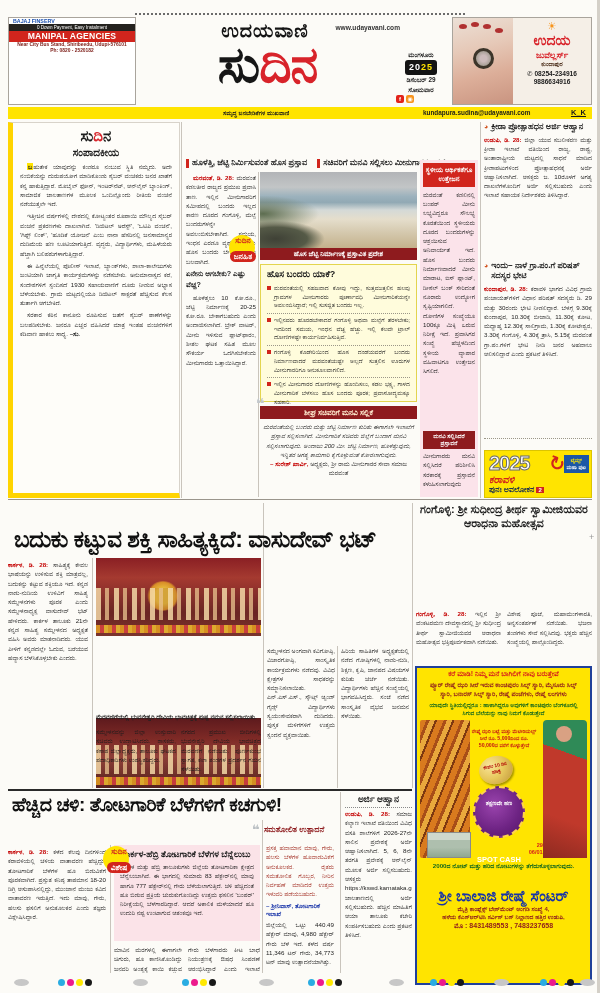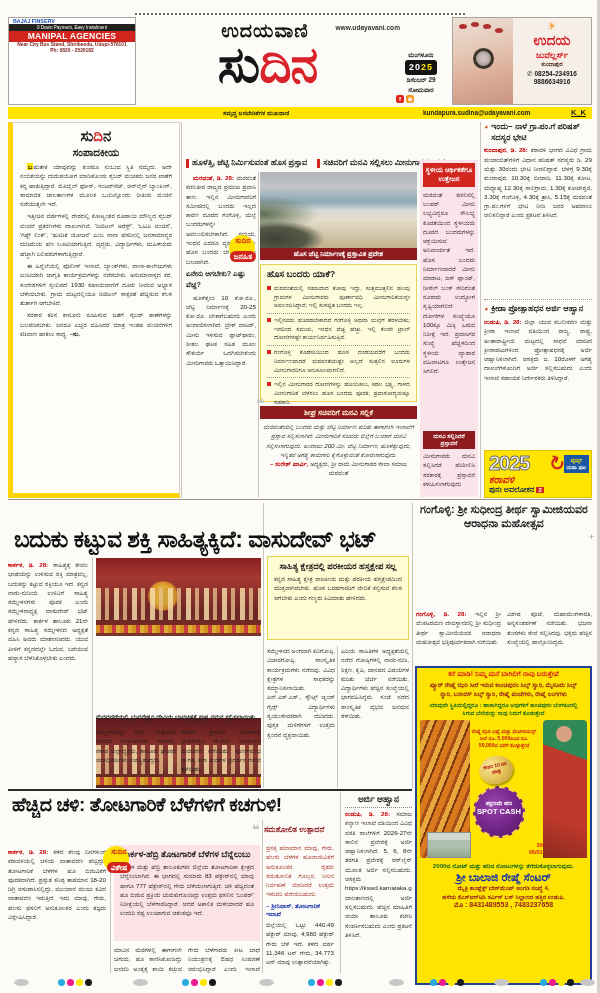--- a/index.html
+++ b/index.html
@@ -138,29 +138,29 @@
   
   .sad{left:415px;top:666px;width:177px;height:319px;border:2px solid #20409a;background:#ffe400;box-sizing:border-box;overflow:hidden;}
   .sad .band1{background:#d6211c;color:#ffe400;font-size:7.6px;font-weight:bold;text-align:center;line-height:15px;height:15px;white-space:nowrap;}
   .sad .band2{color:#d6211c;font-size:7px;font-weight:bold;text-align:center;padding:2px 0 1px;}
   .sad .body1{color:#8e1b1e;font-size:6.3px;font-weight:bold;text-align:center;line-height:1.5;padding:1px 8px;}
   .sad .body2{color:#17691c;font-size:5.8px;font-weight:bold;text-align:center;line-height:1.45;padding:1px 9px;}
   .sad .imgband{position:relative;height:140px;margin-top:1px;}
   .sarees{position:absolute;left:3px;top:0;width:50px;height:138px;border-radius:2px;background:repeating-linear-gradient(112deg,#d97a1e 0 6px,#a84e18 6px 9px,#e9a83c 9px 14px,#7e3810 14px 16px);}
   .spotc{position:absolute;left:56px;top:66px;width:52px;height:52px;border-radius:50%;background:radial-gradient(circle at 40% 35%,#9a44ad 0%,#6d2383 60%,#541567 100%);border:2px dashed #ffd34d;color:#fff;text-align:center;box-sizing:border-box;padding-top:12px;}
   .spotc .a{font-size:6px;font-weight:bold;display:block;}
-  .spotc .b{font-size:7.5px;font-weight:bold;display:block;}
+  .spotc .b{font-size:7.5px;font-weight:bold;display:block;margin-top:48px;}
   .pricenote{position:absolute;left:54px;top:8px;width:66px;color:#c41414;font-size:5.2px;font-weight:bold;text-align:center;line-height:1.4;}
   .coin{position:absolute;left:62px;top:36px;width:34px;height:28px;border-radius:50%;background:radial-gradient(circle at 35% 30%,#f8e49a 0%,#e8c95e 45%,#bd923a 100%);color:#b00000;font-size:4.8px;font-weight:bold;text-align:center;box-sizing:border-box;padding-top:7px;line-height:1.2;transform:rotate(-12deg);box-shadow:1px 2px 2px rgba(0,0,0,.35);}
   .money{position:absolute;left:10px;top:112px;width:42px;height:24px;background:linear-gradient(180deg,#cfd8cd 0 30%,#aebfae 30% 60%,#8fa890 100%);border:1px solid #8a8a8a;}
   .dates{position:absolute;left:108px;top:122px;width:62px;color:#d6211c;font-size:5.6px;font-weight:bold;text-align:center;line-height:1.35;}
   .woman{position:absolute;right:3px;top:0;width:44px;height:138px;background:linear-gradient(200deg,#2f8a57 0 26%,#c0392b 26% 70%,#8e2a20 100%);border-radius:4px 4px 0 0;}
   .woman::before{content:"";position:absolute;left:13px;top:6px;width:16px;height:16px;border-radius:50%;background:#d9a183;}
   .sad .note{color:#17691c;font-size:6.2px;font-weight:bold;text-align:center;line-height:1.4;padding:2px 6px 1px;}
-  .sad .shop{color:#1733a8;font-size:11px;font-weight:800;text-align:center;line-height:1.15;}
+  .sad .shop{color:#1733a8;font-size:15px;font-weight:800;text-align:center;line-height:1.15;margin-top:16px;}
   .sad .addr{color:#8e1b1e;font-size:6px;font-weight:bold;text-align:center;line-height:1.45;}
   .sad .tel{color:#8e1b1e;font-size:7px;font-weight:bold;text-align:center;}
 
   
   .cold-hl{left:12px;top:794px;width:330px;font-size:19px;font-weight:800;letter-spacing:-.4px;color:#101010;}
   .cold-bar{left:12px;top:827px;width:222px;height:13px;background:#d6211c;color:#fff;font-size:7.2px;font-weight:bold;line-height:13px;padding-left:5px;box-sizing:border-box;}
   .cq-head{left:252px;top:822px;width:86px;font-size:8px;font-weight:bold;color:#8e1b1e;}
   .cq-head .qglyph{position:static;font-size:13px;color:#b9bec2;margin-right:2px;vertical-align:-2px;}
   .cold-c1{left:8px;top:847px;width:98px;height:125px;}
   .badge2{left:100px;top:848px;width:38px;}
@@ -293,34 +293,34 @@
   </div>
 
   <div class="abs pinkpanel">
     <div class="redbox">ಸ್ಥಳೀಯ ಆರ್ಥಿಕತೆಗೂ ಉತ್ತೇಜನ</div>
     <div class="tiny" style="height:238px;">ಮರವಂತೆ ಕಡಲಿನಲ್ಲಿ ಬಂಪರ್ ಮೀನು ಲಭ್ಯವಿದ್ದರೂ ಸೌಲಭ್ಯ ಕೊರತೆಯಿಂದ ಸ್ಥಳೀಯರು ದೂರದ ಬಂದರುಗಳನ್ನು ಆಶ್ರಯಿಸುವ ಅನಿವಾರ್ಯತೆ ಇದೆ. ಹೊಸ ಬಂದರು ನಿರ್ಮಾಣವಾದರೆ ಮೀನು ಮಾರಾಟ, ಐಸ್ ಪ್ಲಾಂಟ್, ಡೀಸೆಲ್ ಬಂಕ್ ಸೇರಿದಂತೆ ನೂರಾರು ಉದ್ಯೋಗ ಸೃಷ್ಟಿಯಾಗಲಿದೆ. ದೋಣಿಗಳ ಸಂಖ್ಯೆಯೂ 100ಕ್ಕೂ ಮಿಕ್ಕಿ ಏರುವ ನಿರೀಕ್ಷೆ ಇದೆ. ಪ್ರವಾಸಿಗರ ಸಂಖ್ಯೆ ಹೆಚ್ಚಳದಿಂದ ಸ್ಥಳೀಯ ವ್ಯಾಪಾರ ವಹಿವಾಟಿಗೂ ಉತ್ತೇಜನ ಸಿಗಲಿದೆ.</div>
     <div class="bar2">ಮನವಿ ಸಲ್ಲಿಸಿದರೆ ಪ್ರಸ್ತಾವನೆ</div>
     <div class="tiny" style="height:38px;">ಮೀನುಗಾರರು ಮನವಿ ಸಲ್ಲಿಸಿದರೆ ಪರಿಶೀಲಿಸಿ ಸರಕಾರಕ್ಕೆ ಪ್ರಸ್ತಾವನೆ ಕಳುಹಿಸಲಾಗುವುದು ಎಂದು ಇಲಾಖೆ ಅಧಿಕಾರಿಗಳು ತಿಳಿಸಿದ್ದಾರೆ.</div>
   </div>
 
   <div class="abs briefs">
+    <div class="brief" style="border-bottom:none;">
+      <div class="bt">ಕ್ರೀಡಾ ಪ್ರೋತ್ಸಾಹಧನ ಅರ್ಜಿ ಆಹ್ವಾನ</div>
+      <div class="tiny" style="height:118px;">
+        <span class="dl">ಉಡುಪಿ, ಡಿ. 28:</span>
+        <span>ಜಿಲ್ಲಾ ಯುವ ಸಬಲೀಕರಣ ಮತ್ತು ಕ್ರೀಡಾ ಇಲಾಖೆ ವತಿಯಿಂದ ರಾಜ್ಯ, ರಾಷ್ಟ್ರ, ಅಂತಾರಾಷ್ಟ್ರೀಯ ಮಟ್ಟದಲ್ಲಿ ಸಾಧನೆ ಮಾಡಿದ ಕ್ರೀಡಾಪಟುಗಳಿಂದ ಪ್ರೋತ್ಸಾಹಧನಕ್ಕೆ ಅರ್ಜಿ ಆಹ್ವಾನಿಸಲಾಗಿದೆ. ಆಸಕ್ತರು ಜ. 10ರೊಳಗೆ ಅಗತ್ಯ ದಾಖಲೆಗಳೊಂದಿಗೆ ಅರ್ಜಿ ಸಲ್ಲಿಸಬಹುದು ಎಂದು ಇಲಾಖೆ ಸಹಾಯಕ ನಿರ್ದೇಶಕರು ತಿಳಿಸಿದ್ದಾರೆ.</span>
+      </div>
+    </div>
     <div class="brief">
       <div class="bt">ಇಂದು– ನಾಳೆ ಗ್ರಾ.ಪಂ.ಗೆ ಪರಿಷತ್ ಸದಸ್ಯರ ಭೇಟಿ</div>
       <div class="tiny" style="height:150px;">
         <span class="dl">ಕುಂದಾಪುರ, ಡಿ. 28:</span>
         <span>ಕರಾವಳಿ ಭಾಗದ ವಿವಿಧ ಗ್ರಾಮ ಪಂಚಾಯತ್‌ಗಳಿಗೆ ವಿಧಾನ ಪರಿಷತ್ ಸದಸ್ಯರು ಡಿ. 29 ಮತ್ತು 30ರಂದು ಭೇಟಿ ನೀಡಲಿದ್ದಾರೆ. ಬೆಳಗ್ಗೆ 9.30ಕ್ಕೆ ಕುಂದಾಪುರ, 10.30ಕ್ಕೆ ಬೀಜಾಡಿ, 11.30ಕ್ಕೆ ಕೋಟ, ಮಧ್ಯಾಹ್ನ 12.30ಕ್ಕೆ ಸಾಲಿಗ್ರಾಮ, 1.30ಕ್ಕೆ ಕೋಟೇಶ್ವರ, 3.30ಕ್ಕೆ ಗಂಗೊಳ್ಳಿ, 4.30ಕ್ಕೆ ತ್ರಾಸಿ, 5.15ಕ್ಕೆ ಮರವಂತೆ ಗ್ರಾ.ಪಂ.ಗಳಿಗೆ ಭೇಟಿ ನೀಡಿ ಜನರ ಅಹವಾಲು ಆಲಿಸಲಿದ್ದಾರೆ ಎಂದು ಪ್ರಕಟನೆ ತಿಳಿಸಿದೆ.</span>
       </div>
     </div>
-    <div class="brief" style="border-bottom:none;">
-      <div class="bt">ಕ್ರೀಡಾ ಪ್ರೋತ್ಸಾಹಧನ ಅರ್ಜಿ ಆಹ್ವಾನ</div>
-      <div class="tiny" style="height:118px;">
-        <span class="dl">ಉಡುಪಿ, ಡಿ. 28:</span>
-        <span>ಜಿಲ್ಲಾ ಯುವ ಸಬಲೀಕರಣ ಮತ್ತು ಕ್ರೀಡಾ ಇಲಾಖೆ ವತಿಯಿಂದ ರಾಜ್ಯ, ರಾಷ್ಟ್ರ, ಅಂತಾರಾಷ್ಟ್ರೀಯ ಮಟ್ಟದಲ್ಲಿ ಸಾಧನೆ ಮಾಡಿದ ಕ್ರೀಡಾಪಟುಗಳಿಂದ ಪ್ರೋತ್ಸಾಹಧನಕ್ಕೆ ಅರ್ಜಿ ಆಹ್ವಾನಿಸಲಾಗಿದೆ. ಆಸಕ್ತರು ಜ. 10ರೊಳಗೆ ಅಗತ್ಯ ದಾಖಲೆಗಳೊಂದಿಗೆ ಅರ್ಜಿ ಸಲ್ಲಿಸಬಹುದು ಎಂದು ಇಲಾಖೆ ಸಹಾಯಕ ನಿರ್ದೇಶಕರು ತಿಳಿಸಿದ್ದಾರೆ.</span>
-      </div>
-    </div>
     <div class="flash">
       <span class="yr">2025</span>
       <span class="arrow">↻</span>
       <span class="tag">
         <span class="y">ಟೈಮ್ಸ್</span><br>
         <span>ಮಹಾ ಪುಟ</span>
       </span>
       <div class="l1">ಕರಾವಳಿ</div>
       <div class="l2">
         <span>ಪುನಃ ಅವಲೋಕನ</span><span class="pg">2</span>
@@ -347,24 +347,20 @@
     <div class="flowers"></div>
   </div>
   <div class="abs lit-p2">
     <div class="crowd"></div>
     <div class="flowers"></div>
   </div>
   <div class="abs lit-cap">ಮೆರವಣಿಗೆಯಲ್ಲಿ ಭುವನೇಶ್ವರಿ ದೇವಿಯ ಭಾವಚಿತ್ರಕ್ಕೆ ಪುಷ್ಪ ನಮನ ಸಲ್ಲಿಸಲಾಯಿತು.</div>
   <div class="abs lit-c2 tiny">ಸಮ್ಮೇಳನವನ್ನು ಜಿಲ್ಲಾ ಉಸ್ತುವಾರಿ ಸಚಿವರು ಉದ್ಘಾಟಿಸಿದರು. ಶಾಸಕರು, ಕಸಾಪ ಜಿಲ್ಲಾಧ್ಯಕ್ಷರು, ತಾಲೂಕು ಘಟಕದ ಪದಾಧಿಕಾರಿಗಳು ಉಪಸ್ಥಿತರಿದ್ದರು.</div>
   <div class="abs lit-c3 tiny">ನಗರದ ಪ್ರಮುಖ ಬೀದಿಗಳಲ್ಲಿ ಭುವನೇಶ್ವರಿ ದೇವಿಯ ಭಾವಚಿತ್ರದ ಮೆರವಣಿಗೆ ನಡೆಯಿತು. ಪೂರ್ಣಕುಂಭ ಸ್ವಾಗತ, ಕಲಾ ತಂಡಗಳ ಪ್ರದರ್ಶನ ಗಮನ ಸೆಳೆಯಿತು.</div>
 
-  <div class="abs lit-side">
-    <div class="t">ಸಾಹಿತ್ಯ ಕ್ಷೇತ್ರದಲ್ಲಿ ಪರಕೀಯರ ಹಸ್ತಕ್ಷೇಪ ಸಲ್ಲ</div>
-    <div class="tiny" style="height:48px;">ಕನ್ನಡ ಸಾಹಿತ್ಯ ಕ್ಷೇತ್ರ ರಾಜಕೀಯ ಮತ್ತು ಪರಕೀಯ ಹಸ್ತಕ್ಷೇಪದಿಂದ ಮುಕ್ತವಾಗಿರಬೇಕು. ಹೊಸ ಬರಹಗಾರರಿಗೆ ವೇದಿಕೆ ಕಲ್ಪಿಸುವ ಕೆಲಸ ಆಗಬೇಕು ಎಂದು ಗಣ್ಯರು ಕಿವಿಮಾತು ಹೇಳಿದರು.</div>
-  </div>
   <div class="abs lit-c4 tiny">ಸಮ್ಮೇಳನದ ಅಂಗವಾಗಿ ಕವಿಗೋಷ್ಠಿ, ವಿಚಾರಗೋಷ್ಠಿ, ಸಾಂಸ್ಕೃತಿಕ ಕಾರ್ಯಕ್ರಮಗಳು ನಡೆದವು. ವಿವಿಧ ಕ್ಷೇತ್ರಗಳ ಸಾಧಕರನ್ನು ಸಮ್ಮಾನಿಸಲಾಯಿತು. ಎನ್.ಎಸ್.ಎಸ್., ಸ್ಕೌಟ್ಸ್ ಆ್ಯಂಡ್ ಗೈಡ್ಸ್ ವಿದ್ಯಾರ್ಥಿಗಳು ಸ್ವಯಂಸೇವಕರಾಗಿ ದುಡಿದರು. ಪುಸ್ತಕ ಮಳಿಗೆಗಳಿಗೆ ಉತ್ತಮ ಸ್ಪಂದನೆ ವ್ಯಕ್ತವಾಯಿತು.</div>
   <div class="abs lit-c5 tiny">ಹಿರಿಯ ಸಾಹಿತಿಗಳ ಅಧ್ಯಕ್ಷತೆಯಲ್ಲಿ ನಡೆದ ಗೋಷ್ಠಿಗಳಲ್ಲಿ ನಾಡು-ನುಡಿ, ಶಿಕ್ಷಣ, ಕೃಷಿ, ಜಾನಪದ ವಿಷಯಗಳ ಕುರಿತು ಚರ್ಚೆ ನಡೆಯಿತು. ವಿದ್ಯಾರ್ಥಿಗಳು ಹೆಚ್ಚಿನ ಸಂಖ್ಯೆಯಲ್ಲಿ ಭಾಗವಹಿಸಿದ್ದರು. ಸಂಜೆ ನಡೆದ ಸಾಂಸ್ಕೃತಿಕ ವೈಭವ ಜನಮನ ಸೆಳೆಯಿತು.</div>
 
   <div class="abs gan-hl">ಗಂಗೊಳ್ಳಿ: ಶ್ರೀ ಸುಧೀಂದ್ರ ತೀರ್ಥ ಸ್ವಾಮೀಜಿಯವರ ಆರಾಧನಾ ಮಹೋತ್ಸವ</div>
   <div class="abs gan-photo">
     <div class="crowd"></div>
   </div>
   <div class="abs gan-c1 tiny">
     <span class="dl">ಗಂಗೊಳ್ಳಿ, ಡಿ. 28:</span>
     <span>ಇಲ್ಲಿನ ಶ್ರೀ ವೆಂಕಟರಮಣ ದೇವಸ್ಥಾನದಲ್ಲಿ ಶ್ರೀ ಸುಧೀಂದ್ರ ತೀರ್ಥ ಸ್ವಾಮೀಜಿಯವರ ಆರಾಧನಾ ಮಹೋತ್ಸವ ಭಕ್ತಿಪೂರ್ವಕವಾಗಿ ನಡೆಯಿತು.</span>

